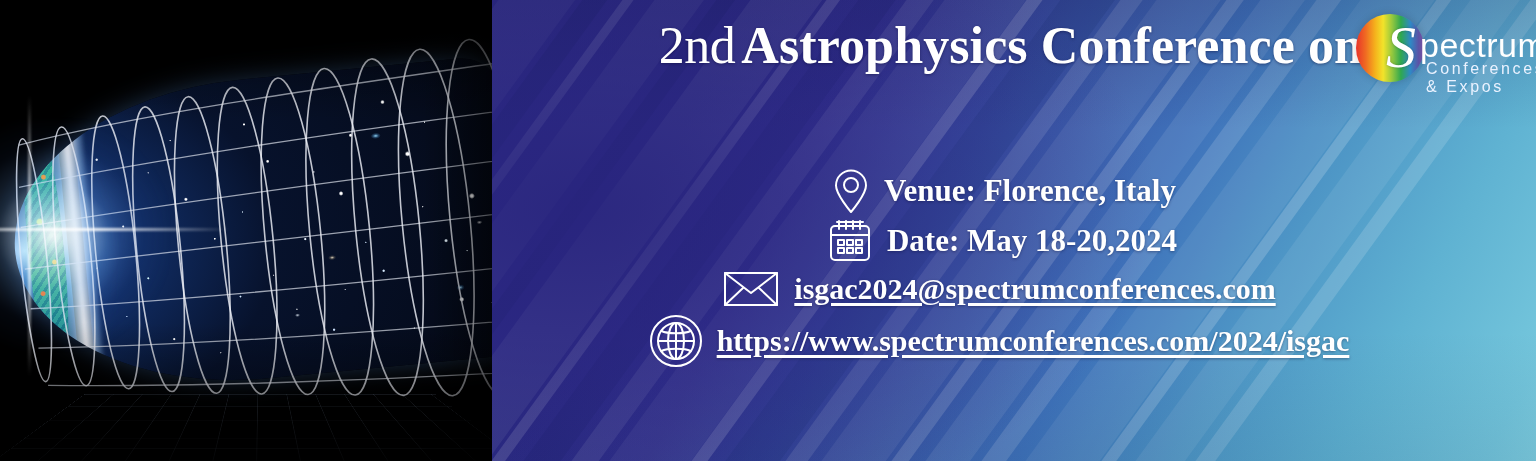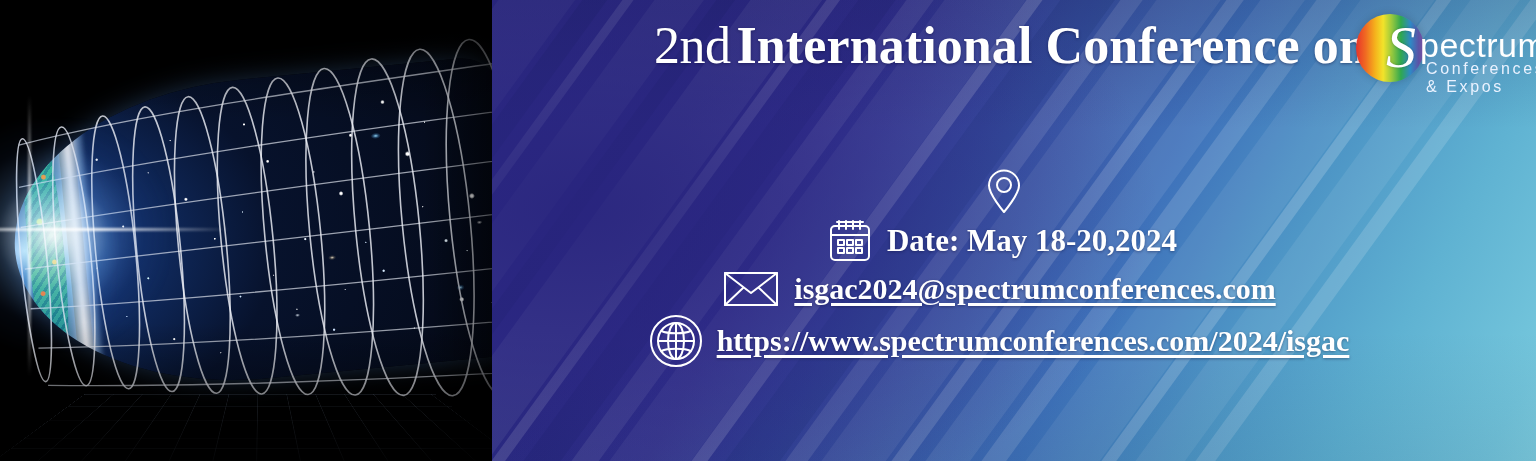--- a/index.html
+++ b/index.html
@@ -427,33 +427,34 @@
       <span style="left:1206px; width:12px; background:rgba(255,255,255,.18);"></span>
       <span style="left:1240px; width:40px; background:rgba(255,255,255,.08);"></span>
       <span style="left:1300px; width:16px; background:rgba(255,255,255,.15);"></span>
     </div>
     <div class="panel-shade"></div>
 
     <div class="content">
 
       <div class="title-block">
         <div class="title-line title-line1">
-          <span class="ord">2nd</span><span>International Conference on</span>
+          <span class="ord">2nd</span><span>Astrophysics Conference on</span>
         </div>
       </div>
 
       <div class="meta">
 
         <div class="meta-row venue">
           <span class="ico">
             <svg width="38" height="46" viewBox="0 0 38 46">
               <path d="M19 44 C19 44 34 26.5 34 17.5 C34 9.2 27.3 2.5 19 2.5 C10.7 2.5 4 9.2 4 17.5 C4 26.5 19 44 19 44 Z"></path>
               <circle cx="19" cy="17" r="7"></circle>
             </svg>
           </span>
+          <span class="meta-text">Venue: Florence, Italy</span>
         </div>
 
         <div class="meta-row date">
           <span class="ico">
             <svg width="46" height="46" viewBox="0 0 46 46">
               <rect x="4" y="8" width="38" height="34" rx="4"></rect>
               <line x1="4" y1="17" x2="42" y2="17"></line>
               <path d="M12 11 L12 3"></path>
                 <path d="M19 11 L19 3"></path>
               <path d="M26 11 L26 3"></path>

